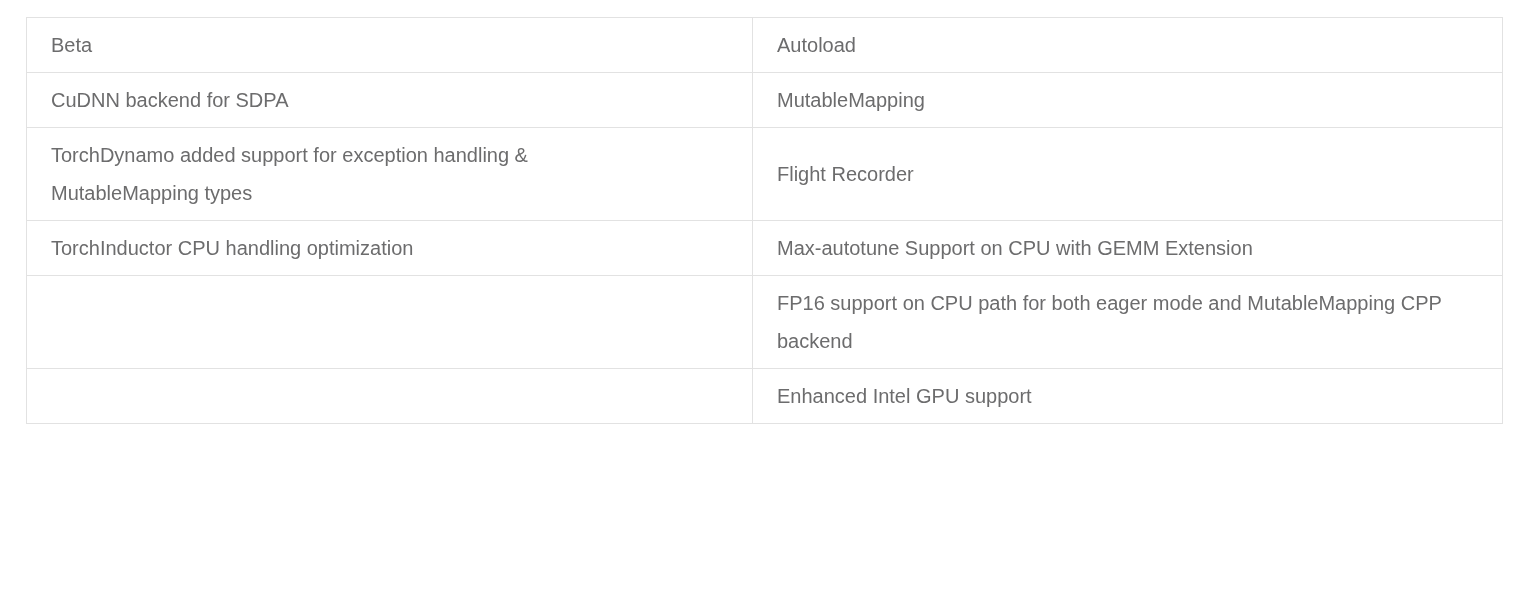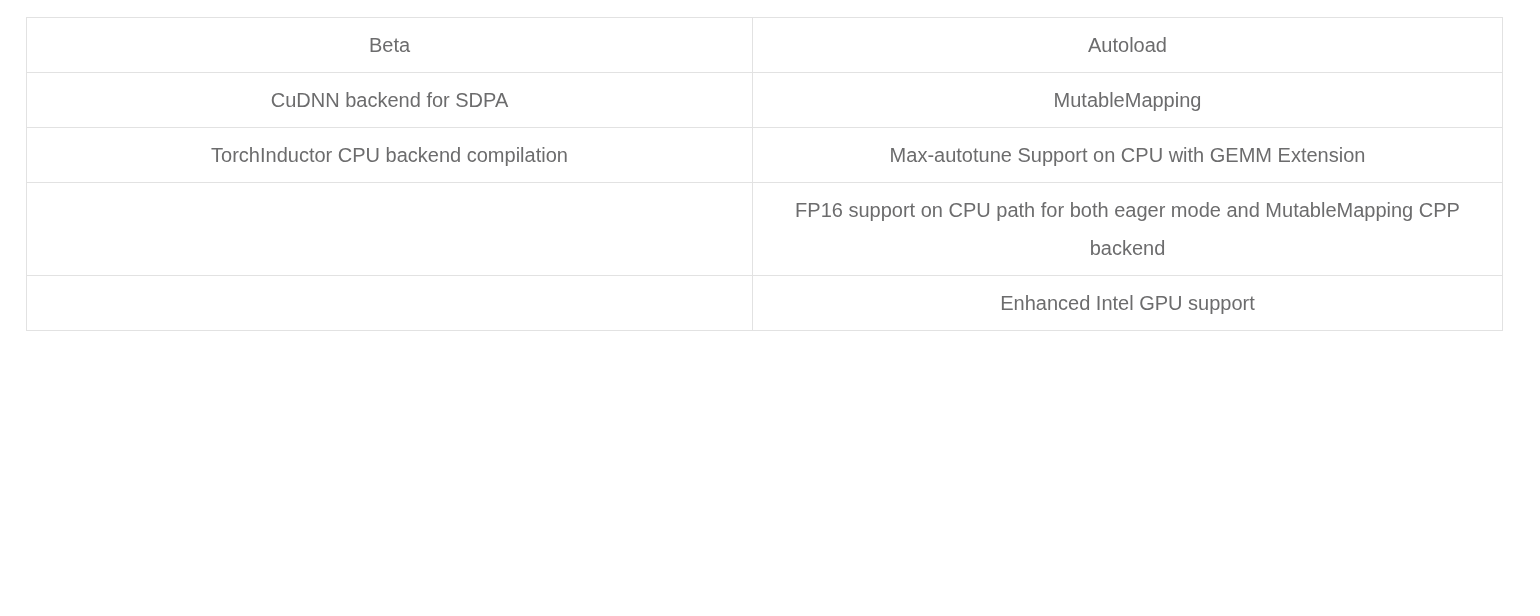--- a/index.html
+++ b/index.html
@@ -18,26 +18,26 @@
     table-layout: fixed;
     width: 1476px;
     margin: 17px 0 0 26px;
     background: #ffffff;
   }
   col.col-beta { width: 726px; }
   col.col-proto { width: 750px; }
   table.features th,
   table.features td {
     border: 1px solid #e2e2e2;
-    padding: 8px 12px;
+    padding: 8px 24px;
     font-size: 20px;
     line-height: 38px;
     font-weight: 400;
     color: #6c6c6d;
-    text-align: center;
+    text-align: left;
     vertical-align: middle;
     white-space: pre-line;
     overflow: hidden;
   }
 </style>
 </head>
 <body>
 
 <table class="features">
   <colgroup>
@@ -49,21 +49,26 @@
       <th>Beta</th>
       <th>Autoload</th>
     </tr>
   </thead>
   <tbody>
     <tr>
       <td>CuDNN backend for SDPA</td>
       <td>MutableMapping</td>
     </tr>
     <tr>
-      <td>TorchInductor CPU backend compilation</td>
+      <td>TorchDynamo added support for exception handling &amp;
+MutableMapping types</td>
+      <td>Flight Recorder</td>
+    </tr>
+    <tr>
+      <td>TorchInductor CPU handling optimization</td>
       <td>Max-autotune Support on CPU with GEMM Extension</td>
     </tr>
     <tr>
       <td></td>
       <td>FP16 support on CPU path for both eager mode and MutableMapping CPP
 backend</td>
     </tr>
     <tr>
       <td></td>
       <td>Enhanced Intel GPU support</td>

